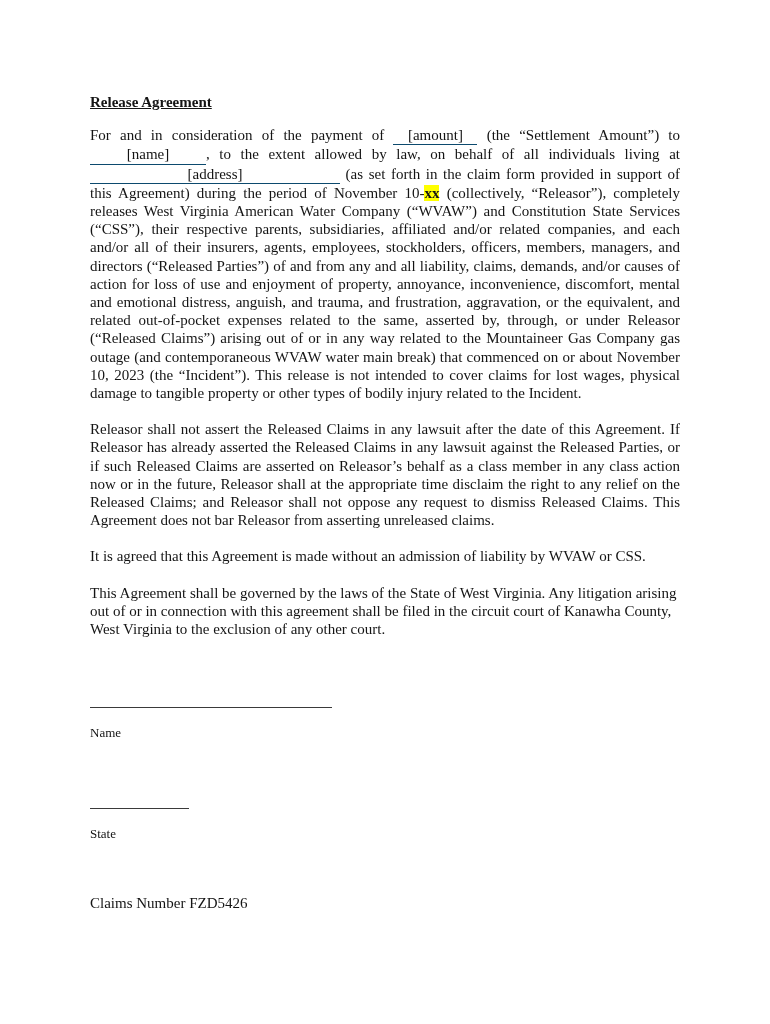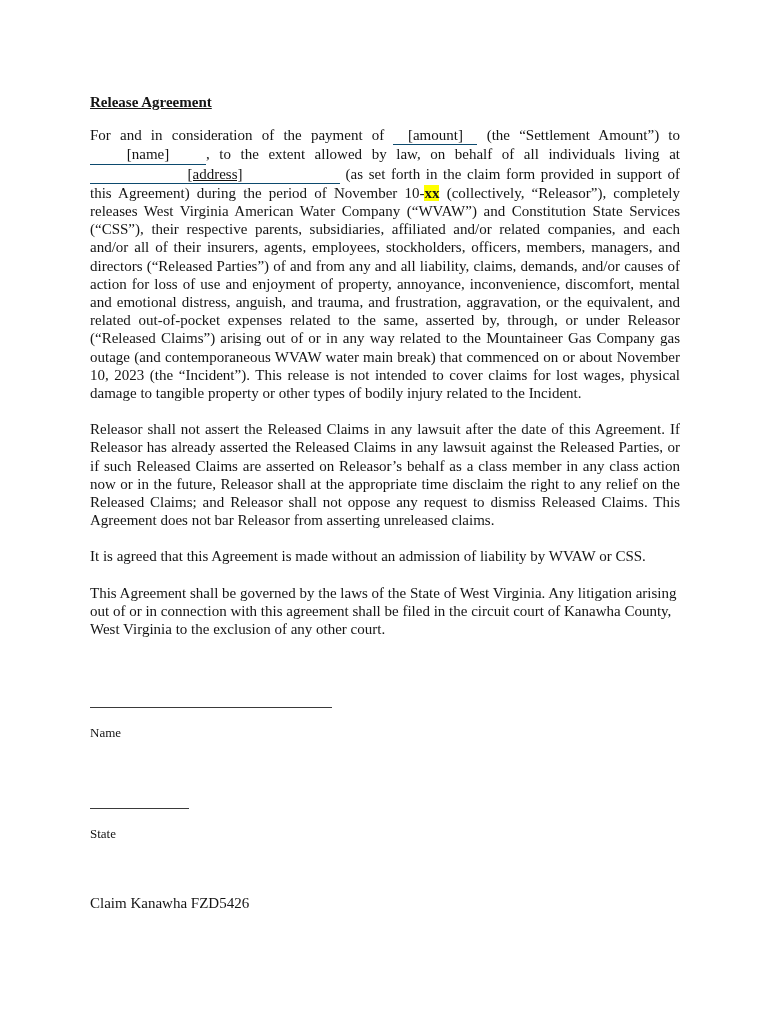--- a/index.html
+++ b/index.html
@@ -32,21 +32,21 @@
   }
   .justify { text-align: justify; }
   .blank {
     display: inline-block;
     border-bottom: 1px solid #0c4a6e;
     text-align: center;
     vertical-align: baseline;
   }
   .blank-amount  { width: 84px; }
   .blank-name    { width: 116px; }
-  .blank-address { width: 250px; text-decoration: underline; }
+  .blank-address { width: 250px; }
   .hl {
     font-weight: bold;
   }
   .sig-line {
     border-bottom: 1.5px solid #3a3a3a;
     height: 0;
   }
   .sig-line-long  { width: 242px; margin-top: 69px; }
   .sig-line-short { width: 99px;  margin-top: 66px; }
   .sig-label {
@@ -75,15 +75,15 @@
 
   <p class="para">This Agreement shall be governed by the laws of the State of West Virginia.  Any litigation arising out of or in connection with this agreement shall be filed in the circuit court of Kanawha County, West Virginia to the exclusion of any other court.</p>
 
   <div class="sig-block">
     <div class="sig-line sig-line-long"></div>
     <div class="sig-label">Name</div>
     <div class="sig-line sig-line-short"></div>
     <div class="sig-label">State</div>
   </div>
 
-  <div class="claim">Claim Kanawha FZD5426</div>
+  <div class="claim">Claims Number FZD5426</div>
 
 </div>
 
 </body></html>

